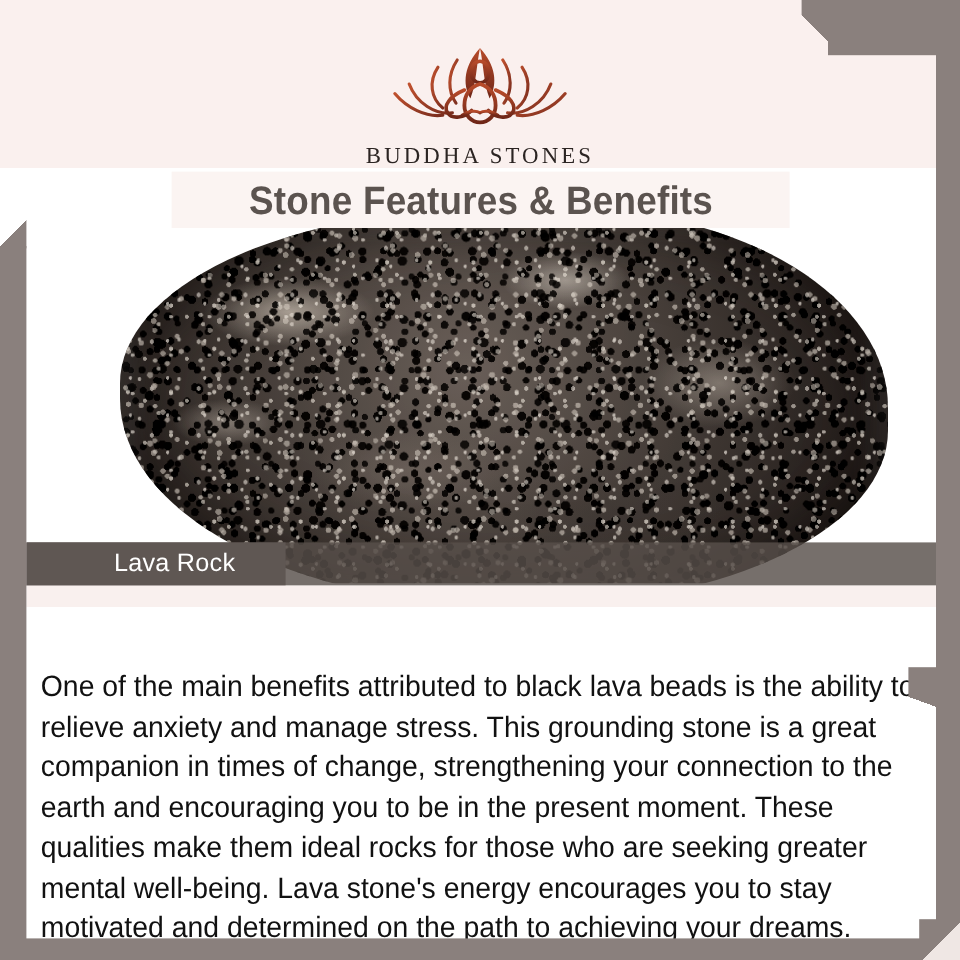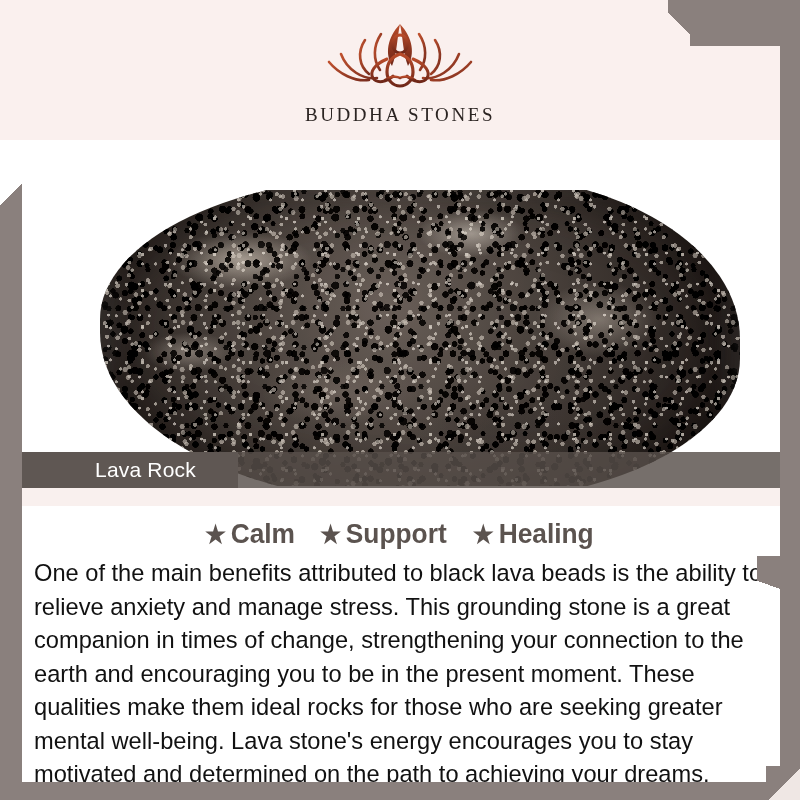--- a/index.html
+++ b/index.html
@@ -62,21 +62,21 @@
     width:800px; height:140px;
     background:#faf0ee;
   }
   .header-inner {
     position:absolute; left:0; top:0;
     width:690px; height:140px;
     background:#faf0ee;
   }
 
   .logo-wrap {
-    position:absolute; left:50%; top:14px;
+    position:absolute; left:50%; top:30px;
     transform:translateX(-50%);
     width:230px;
     text-align:center;
   }
   .logo-mark { display:block; margin:0 auto; }
   .logo-text {
     margin-top:4px;
     font-family:"Liberation Serif", serif;
     font-size:19px;
     letter-spacing:2.6px;
@@ -299,40 +299,38 @@
           <path d="M75 40 C66 43 62 50 62 58 C62 66 68 72 75 72 C82 72 88 66 88 58 C88 50 84 43 75 40 Z" stroke-width="3.2"></path>
           <path d="M62 45 C50 50 44 58 48 64 C52 70 62 68 68 62" stroke-width="3"></path>
           <path d="M88 45 C100 50 106 58 102 64 C98 70 88 68 82 62" stroke-width="3"></path>
           <path d="M60 66 C66 62 72 62 75 64 C78 62 84 62 90 66" stroke-width="2.6"></path>
         </g>
       </svg>
       <div class="logo-text">BUDDHA STONES</div>
     </div>
   </div>
 
+  <div class="title-band">
+    <div class="title-text">Stone Features &amp; Benefits</div>
+  </div>
 
   <div class="photo">
     <div class="rock">
       <div class="rock-edge"></div>
     </div>
   </div>
 
   <div class="caption-band"></div>
   <div class="caption-band-solid"></div>
   <div class="caption-text">Lava Rock</div>
 
   <div class="pink-strip"></div>
 
   <div class="body-panel"></div>
 
-  <div class="keywords">
-    <span class="kw"><span class="star">★</span><span>Calm</span></span>
-    <span class="kw"><span class="star">★</span><span>Support</span></span>
-    <span class="kw"><span class="star">★</span><span>Healing</span></span>
-  </div>
 
   <p class="paragraph">One of the main benefits attributed to black lava beads is the ability to relieve anxiety and manage stress. This grounding stone is a great companion in times of change, strengthening your connection to the earth and encouraging you to be in the present moment. These qualities make them ideal rocks for those who are seeking greater mental well-being. Lava stone's energy encourages you to stay motivated and determined on the path to achieving your dreams.</p>
 
   <div class="notch"></div>
   <div class="frame-right"></div>
   <div class="frame-bottom"></div>
   <div class="frame-left"></div>
   <div class="frame-left-bevel"></div>
   <div class="frame-top-strip"></div>
   <div class="frame-corner-tr"></div>

